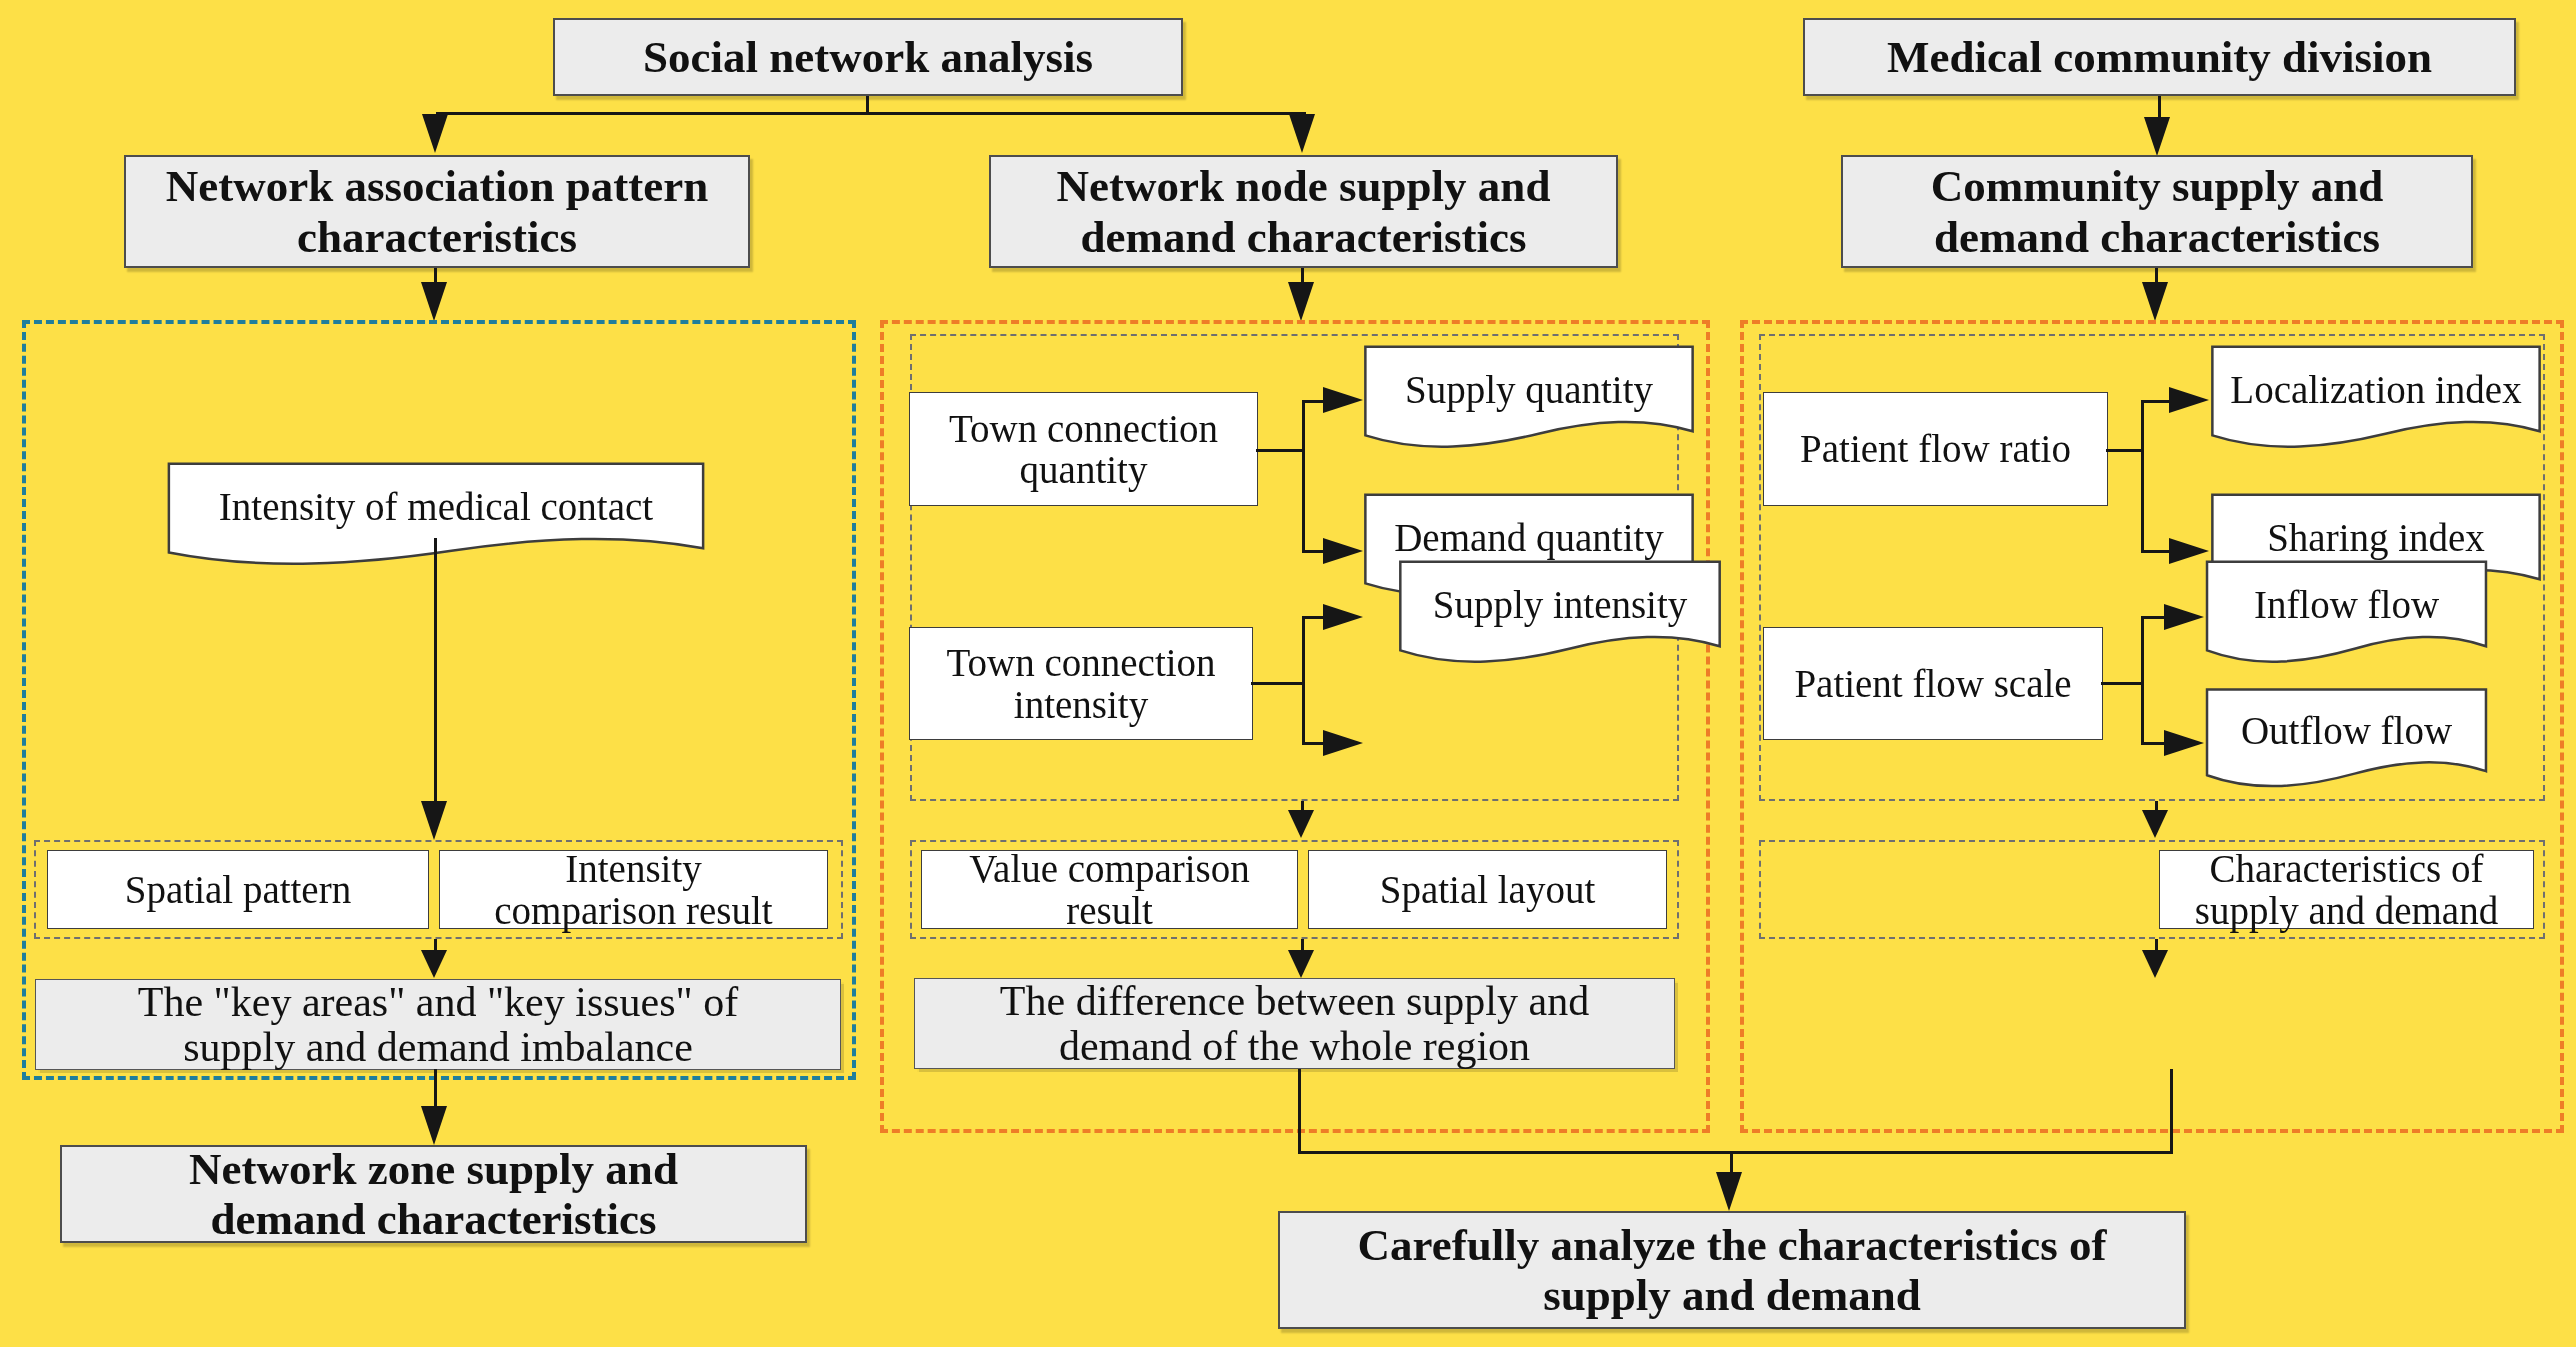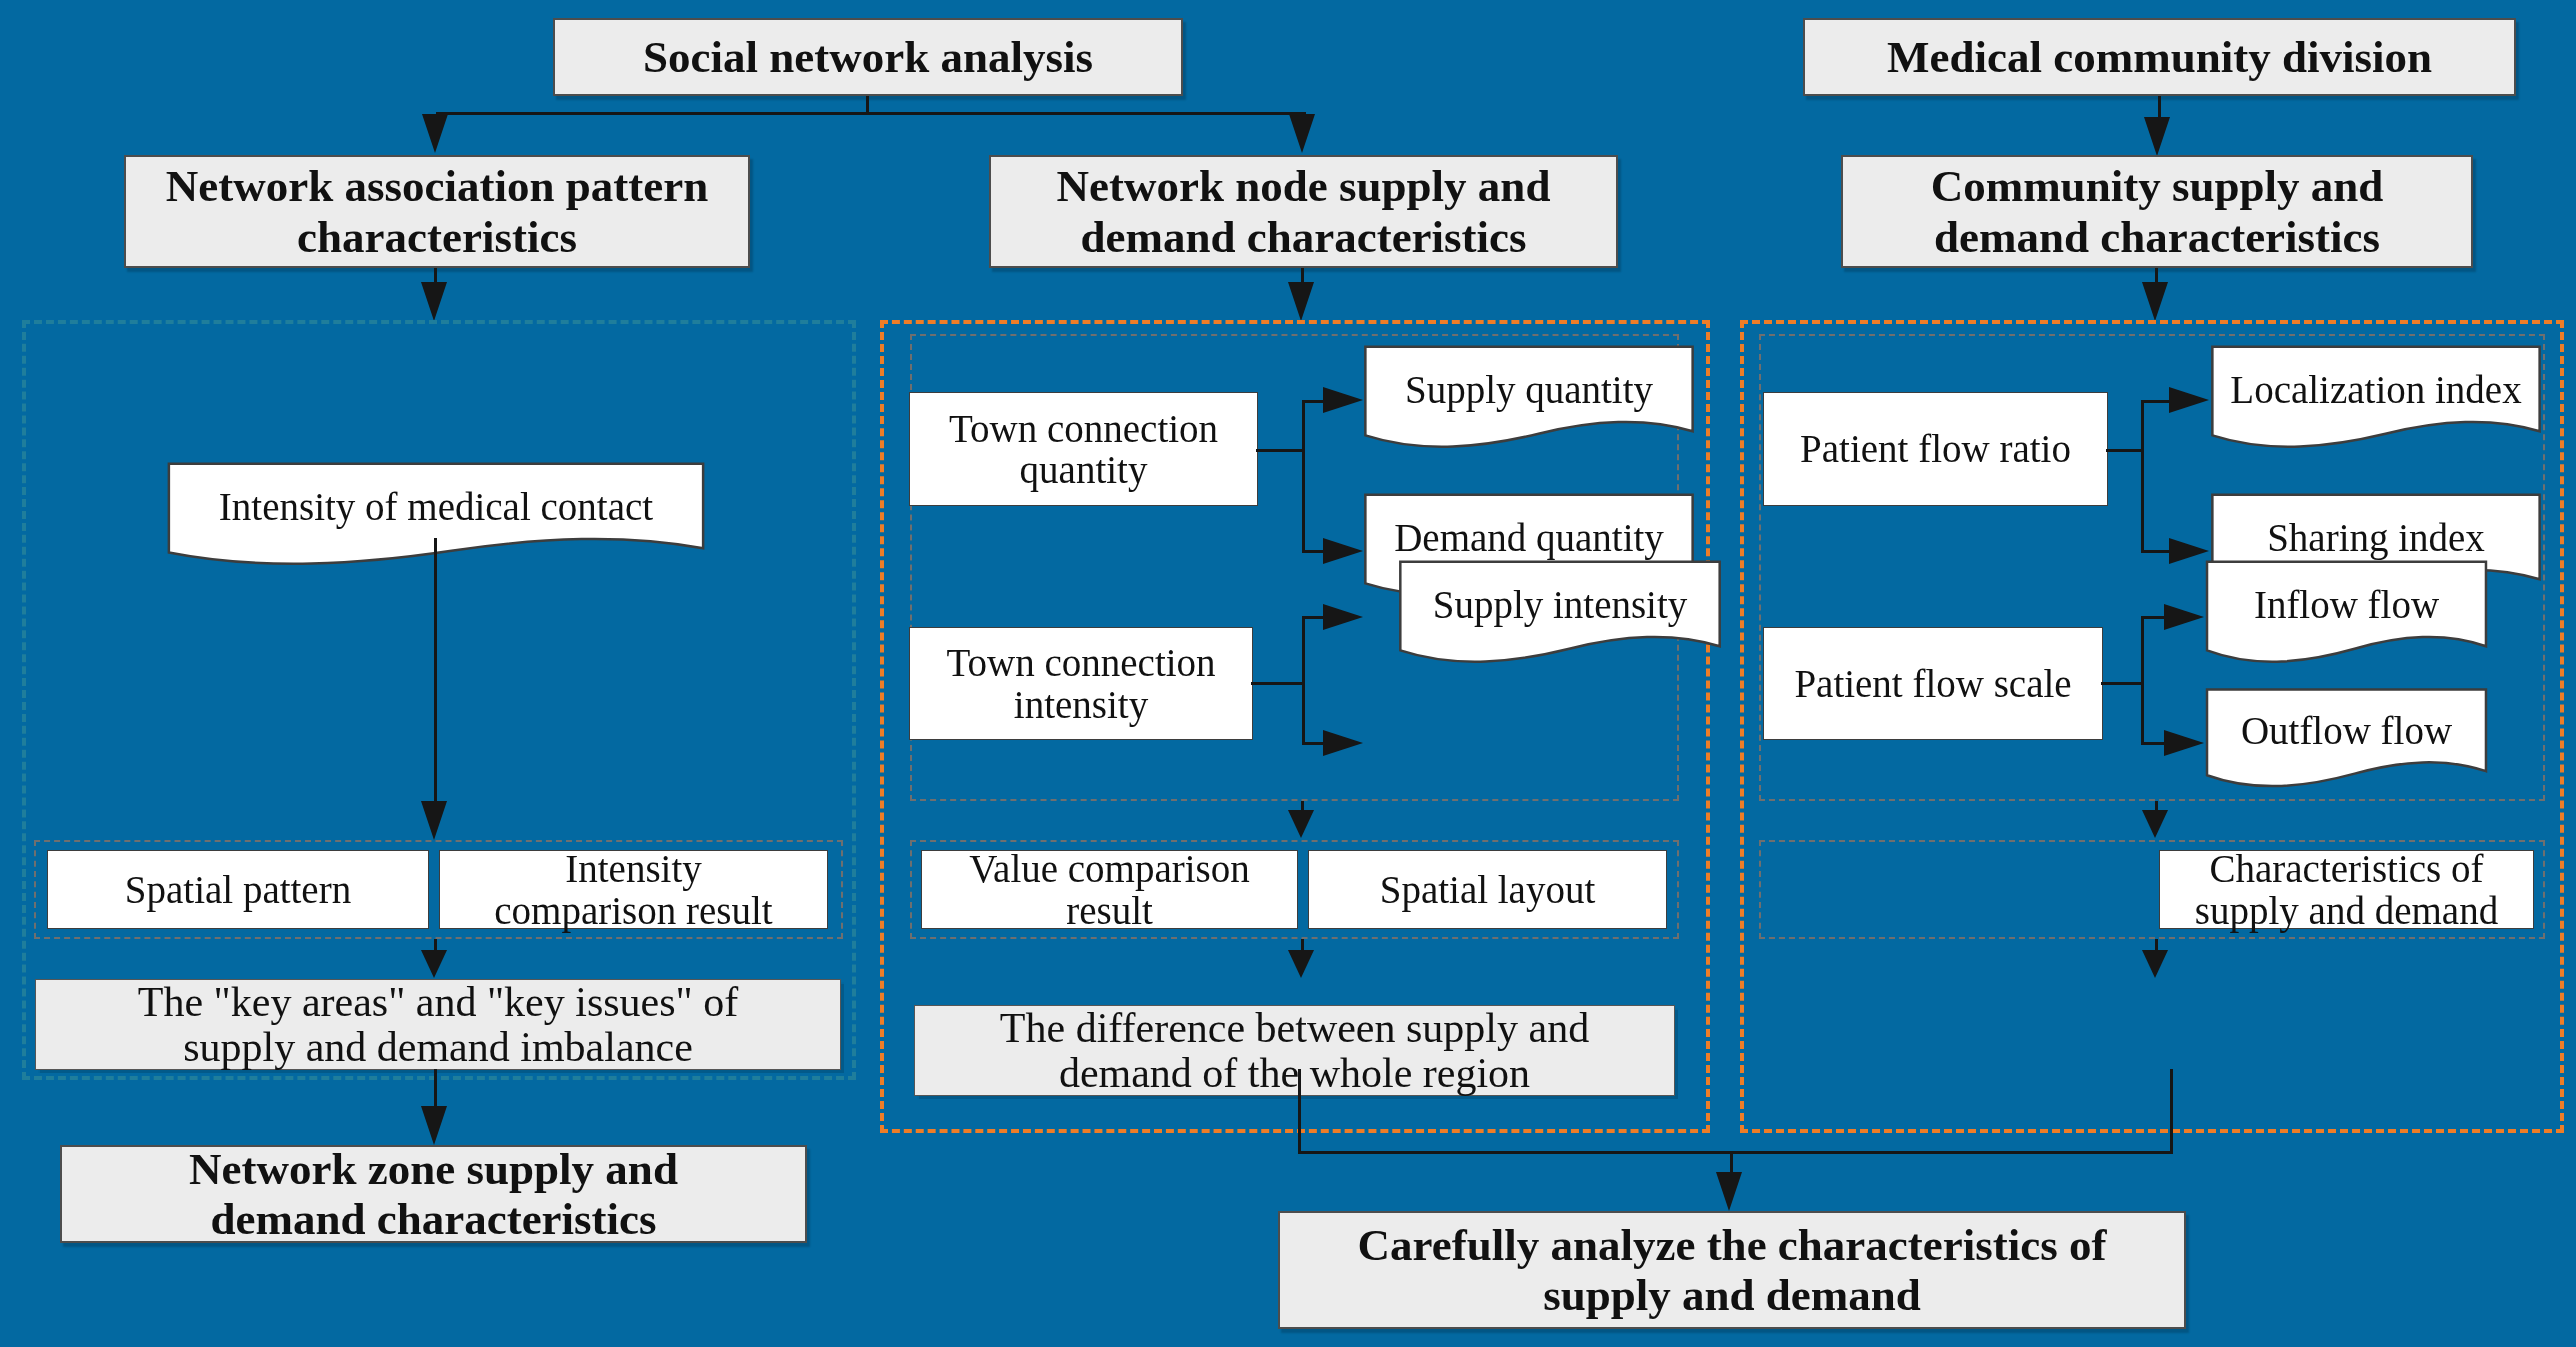--- a/index.html
+++ b/index.html
@@ -1,16 +1,16 @@
 <!DOCTYPE html>
 <html style="--accent_blue: #1f7e9c; --accent_orange: #ee7d27; --dash_gray: #6f6f6f; --box_fill: #ececec; --box_border: #4d4d4d; --line: #161616; --text: #111111;font-size:13.4px"><head>
 <meta charset="utf-8">
 <style>
   html,body{margin:0;padding:0;background:#ffffff;}
-  .canvas{position:relative;width:2576px;height:1348px;background:#0369a1;overflow:hidden;
+  .canvas{position:relative;width:2576px;height:1348px;background:#fde047;overflow:hidden;
           font-family:"Liberation Serif","DejaVu Serif",serif;color:var(--text,#111);}
   .abs{position:absolute;box-sizing:border-box;}
   .label{white-space:pre-line;text-align:center;}
 
   
   .hbox{background:var(--box_fill,#ececec);border:2.5px solid var(--box_border,#4d4d4d);
         box-shadow:3.4px 4.2px 1.7px rgba(0,0,0,0.18);
         display:flex;align-items:center;justify-content:center;
         font-weight:bold;font-size:45px;line-height:1.12;}
   
@@ -172,21 +172,21 @@
     <span class="label">Spatial layout</span>
   </div>
   <div class="abs wbox" style="left:921px;top:850px;width:377px;height:79px;">
     <span class="label">Value comparison
 result</span>
   </div>
 
   <div class="abs vline" style="left:1301px;top:939px;height:13.4px;"></div>
   <div class="abs ah-d sm" style="left:1288px;top:950px;"></div>
 
-  <div class="abs cbox" style="left:914px;top:1005px;width:761px;height:91px;">
+  <div class="abs cbox" style="left:914px;top:978px;width:761px;height:91px;">
     <span class="label">The difference between supply and
 demand of the whole region</span>
   </div>
 
   <div class="wavy abs" style="left:2210px;top:345px;width:332px;height:113px;">
     <svg viewBox="0 0 420 135" preserveAspectRatio="none">
       <path d="M3,2 L417,2 L417,103 C356,86 292,90 222,106 C152,122 76,130 3,108 Z" fill="#ffffff" stroke="#3d3d3d" stroke-width="2.5" vector-effect="non-scaling-stroke"></path>
     </svg>
     <span class="label">Localization index</span>
   </div>

